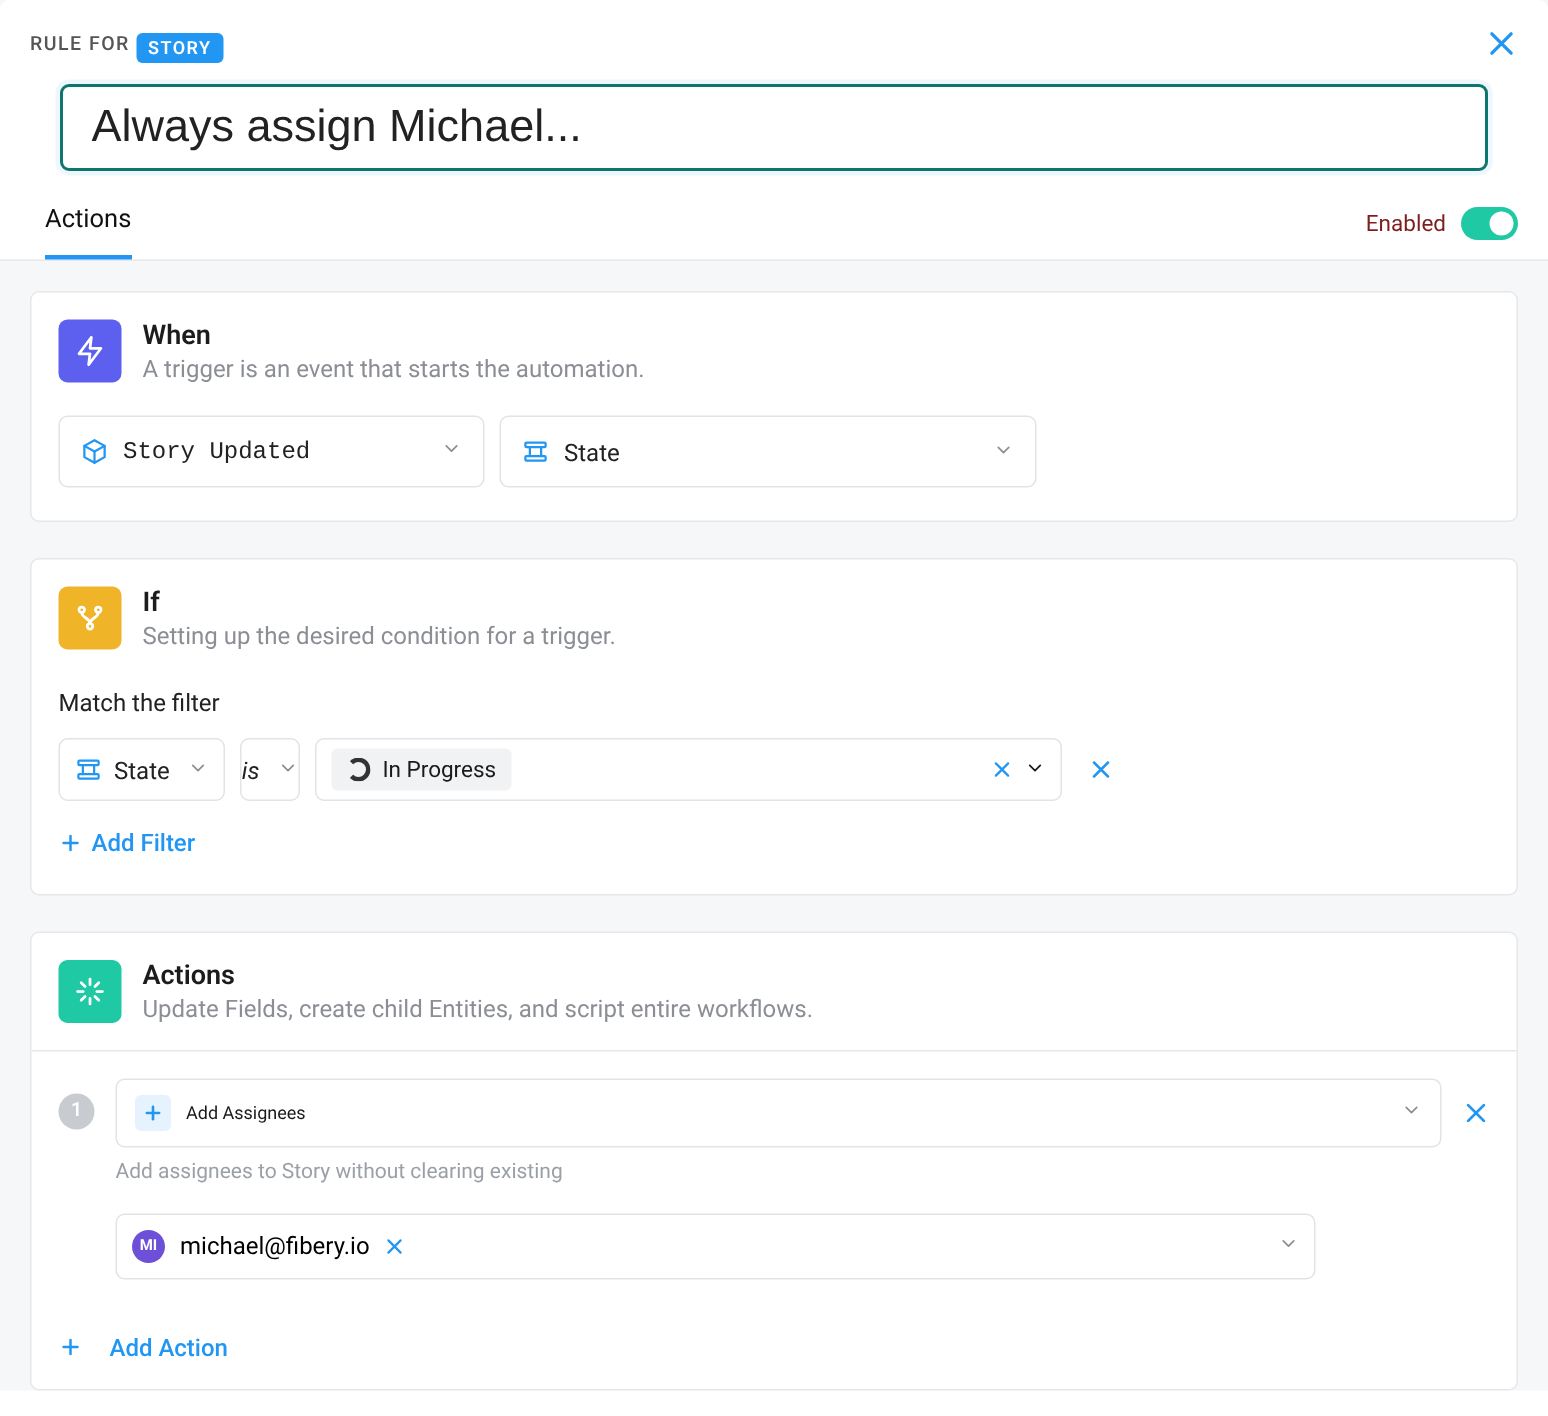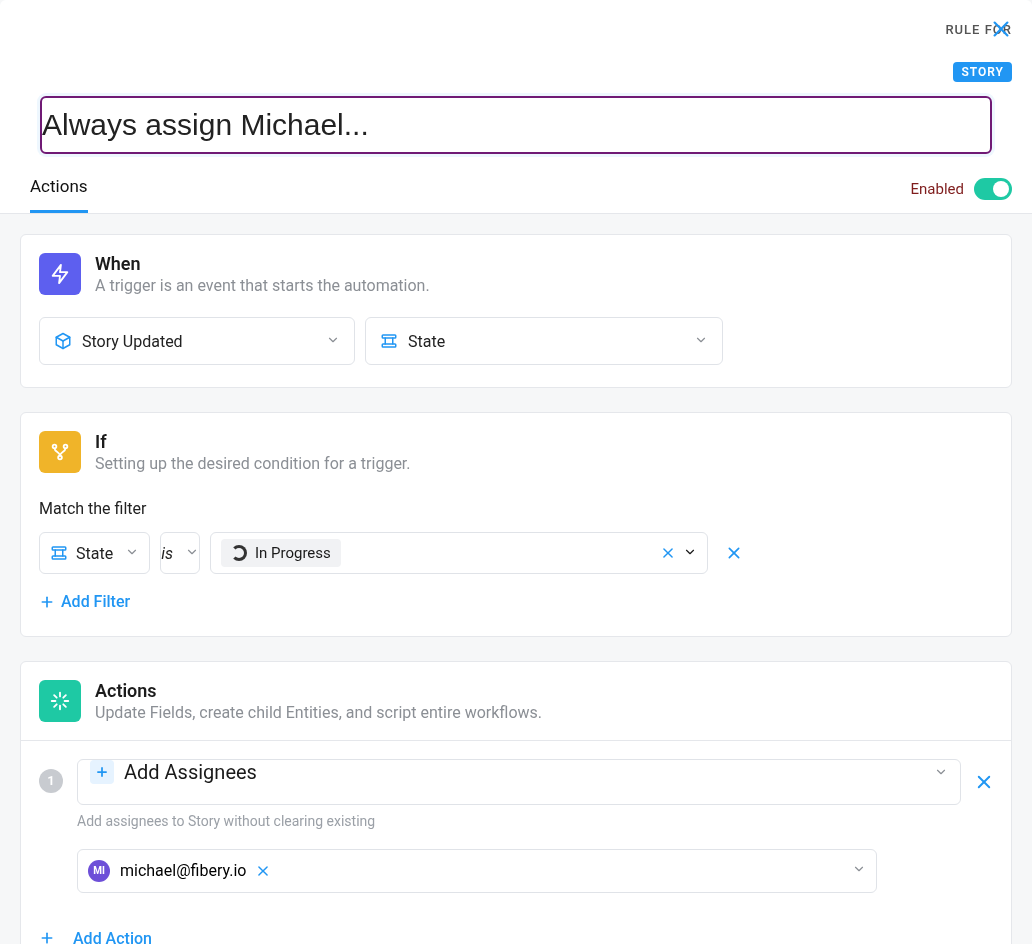--- a/index.html
+++ b/index.html
@@ -20,23 +20,22 @@
   .header {
     padding: 22px 20px 0 20px;
     position: relative;
   }
   .rule-for {
     font-size: 13px;
     letter-spacing: 1px;
     color: #555;
     font-weight: 500;
     display: flex;
-    align-items: flex-end;
-    gap: 25px;
-    flex-direction: column;
+    align-items: flex-start;
+    gap: 4px;
   }
   .story-badge {
     background: #2196f3;
     color: #fff;
     font-size: 12px;
     font-weight: 600;
     letter-spacing: 1px;
     padding: 3px 8px;
     border-radius: 4px;
   }
@@ -45,23 +44,23 @@
     top: 18px;
     right: 20px;
     width: 22px;
     height: 22px;
     cursor: pointer;
     color: #2196f3;
   }
   .close-x svg { width: 22px; height: 22px; }
   .title-input-wrap {
     margin: 14px 20px 0 20px;
-    border: 2px solid #701a75;
-    border-radius: 6px;
-    padding: 10px 0;
+    border: 2px solid #0f766e;
+    border-radius: 6px;
+    padding: 10px 19px;
     box-shadow: 0 0 0 3px rgba(33,150,243,0.08);
   }
   .title-input {
     font-size: 30px;
     font-weight: 400;
     color: #222;
     border: none;
     outline: none;
     width: 100%;
     background: transparent;
@@ -146,21 +145,21 @@
     font-size: 16px;
     color: #222;
     cursor: pointer;
     position: relative;
     background: #fff;
   }
   .select .chev {
     margin-left: auto;
     color: #8b8f95;
   }
-  .select.w-280 { width: 316px; }
+  .select.w-280 { width: 284px; font-family: Liberation Mono, monospace; }
   .select.w-360 { width: 358px; }
   .chev svg { width: 14px; height: 14px; }
   .icon-inline { width: 18px; height: 18px; flex-shrink:0; display:inline-flex; }
   .icon-blue  { color: #2196f3; }
   .match-label { font-size: 16px; color: #222; margin: 8px 0 14px 0; }
   .filter-row { display: flex; gap: 10px; align-items: center; }
   .pill {
     border: 1px solid #e0e3e8;
     border-radius: 6px;
     min-height: 42px;
@@ -220,24 +219,24 @@
     background: #c8cbd0; color: #fff; font-size: 13px; font-weight: 600;
     display:flex; align-items:center; justify-content:center; flex-shrink:0;
     margin-top: 10px;
   }
   .action-select {
     flex: 1;
     border: 1px solid #e0e3e8;
     border-radius: 6px;
     min-height: 46px;
     display: flex;
-    align-items: flex-start;
+    align-items: center;
     padding: 0 12px;
     gap: 10px;
-    font-size: 20px;
+    font-size: 12px;
     cursor: pointer;
   }
   .action-select .plus-badge {
     width: 24px; height: 24px; border-radius: 4px; background: #e6f3ff; color:#2196f3;
     display:flex;align-items:center;justify-content:center;flex-shrink:0;
   }
   .action-select .plus-badge svg{width:14px;height:14px;}
   .action-select .chev{ margin-left:auto; color:#8b8f95;}
   .action-del { color:#2196f3; cursor:pointer; margin-top:14px; display:inline-flex;}
   .action-del svg{width:18px;height:18px;}

